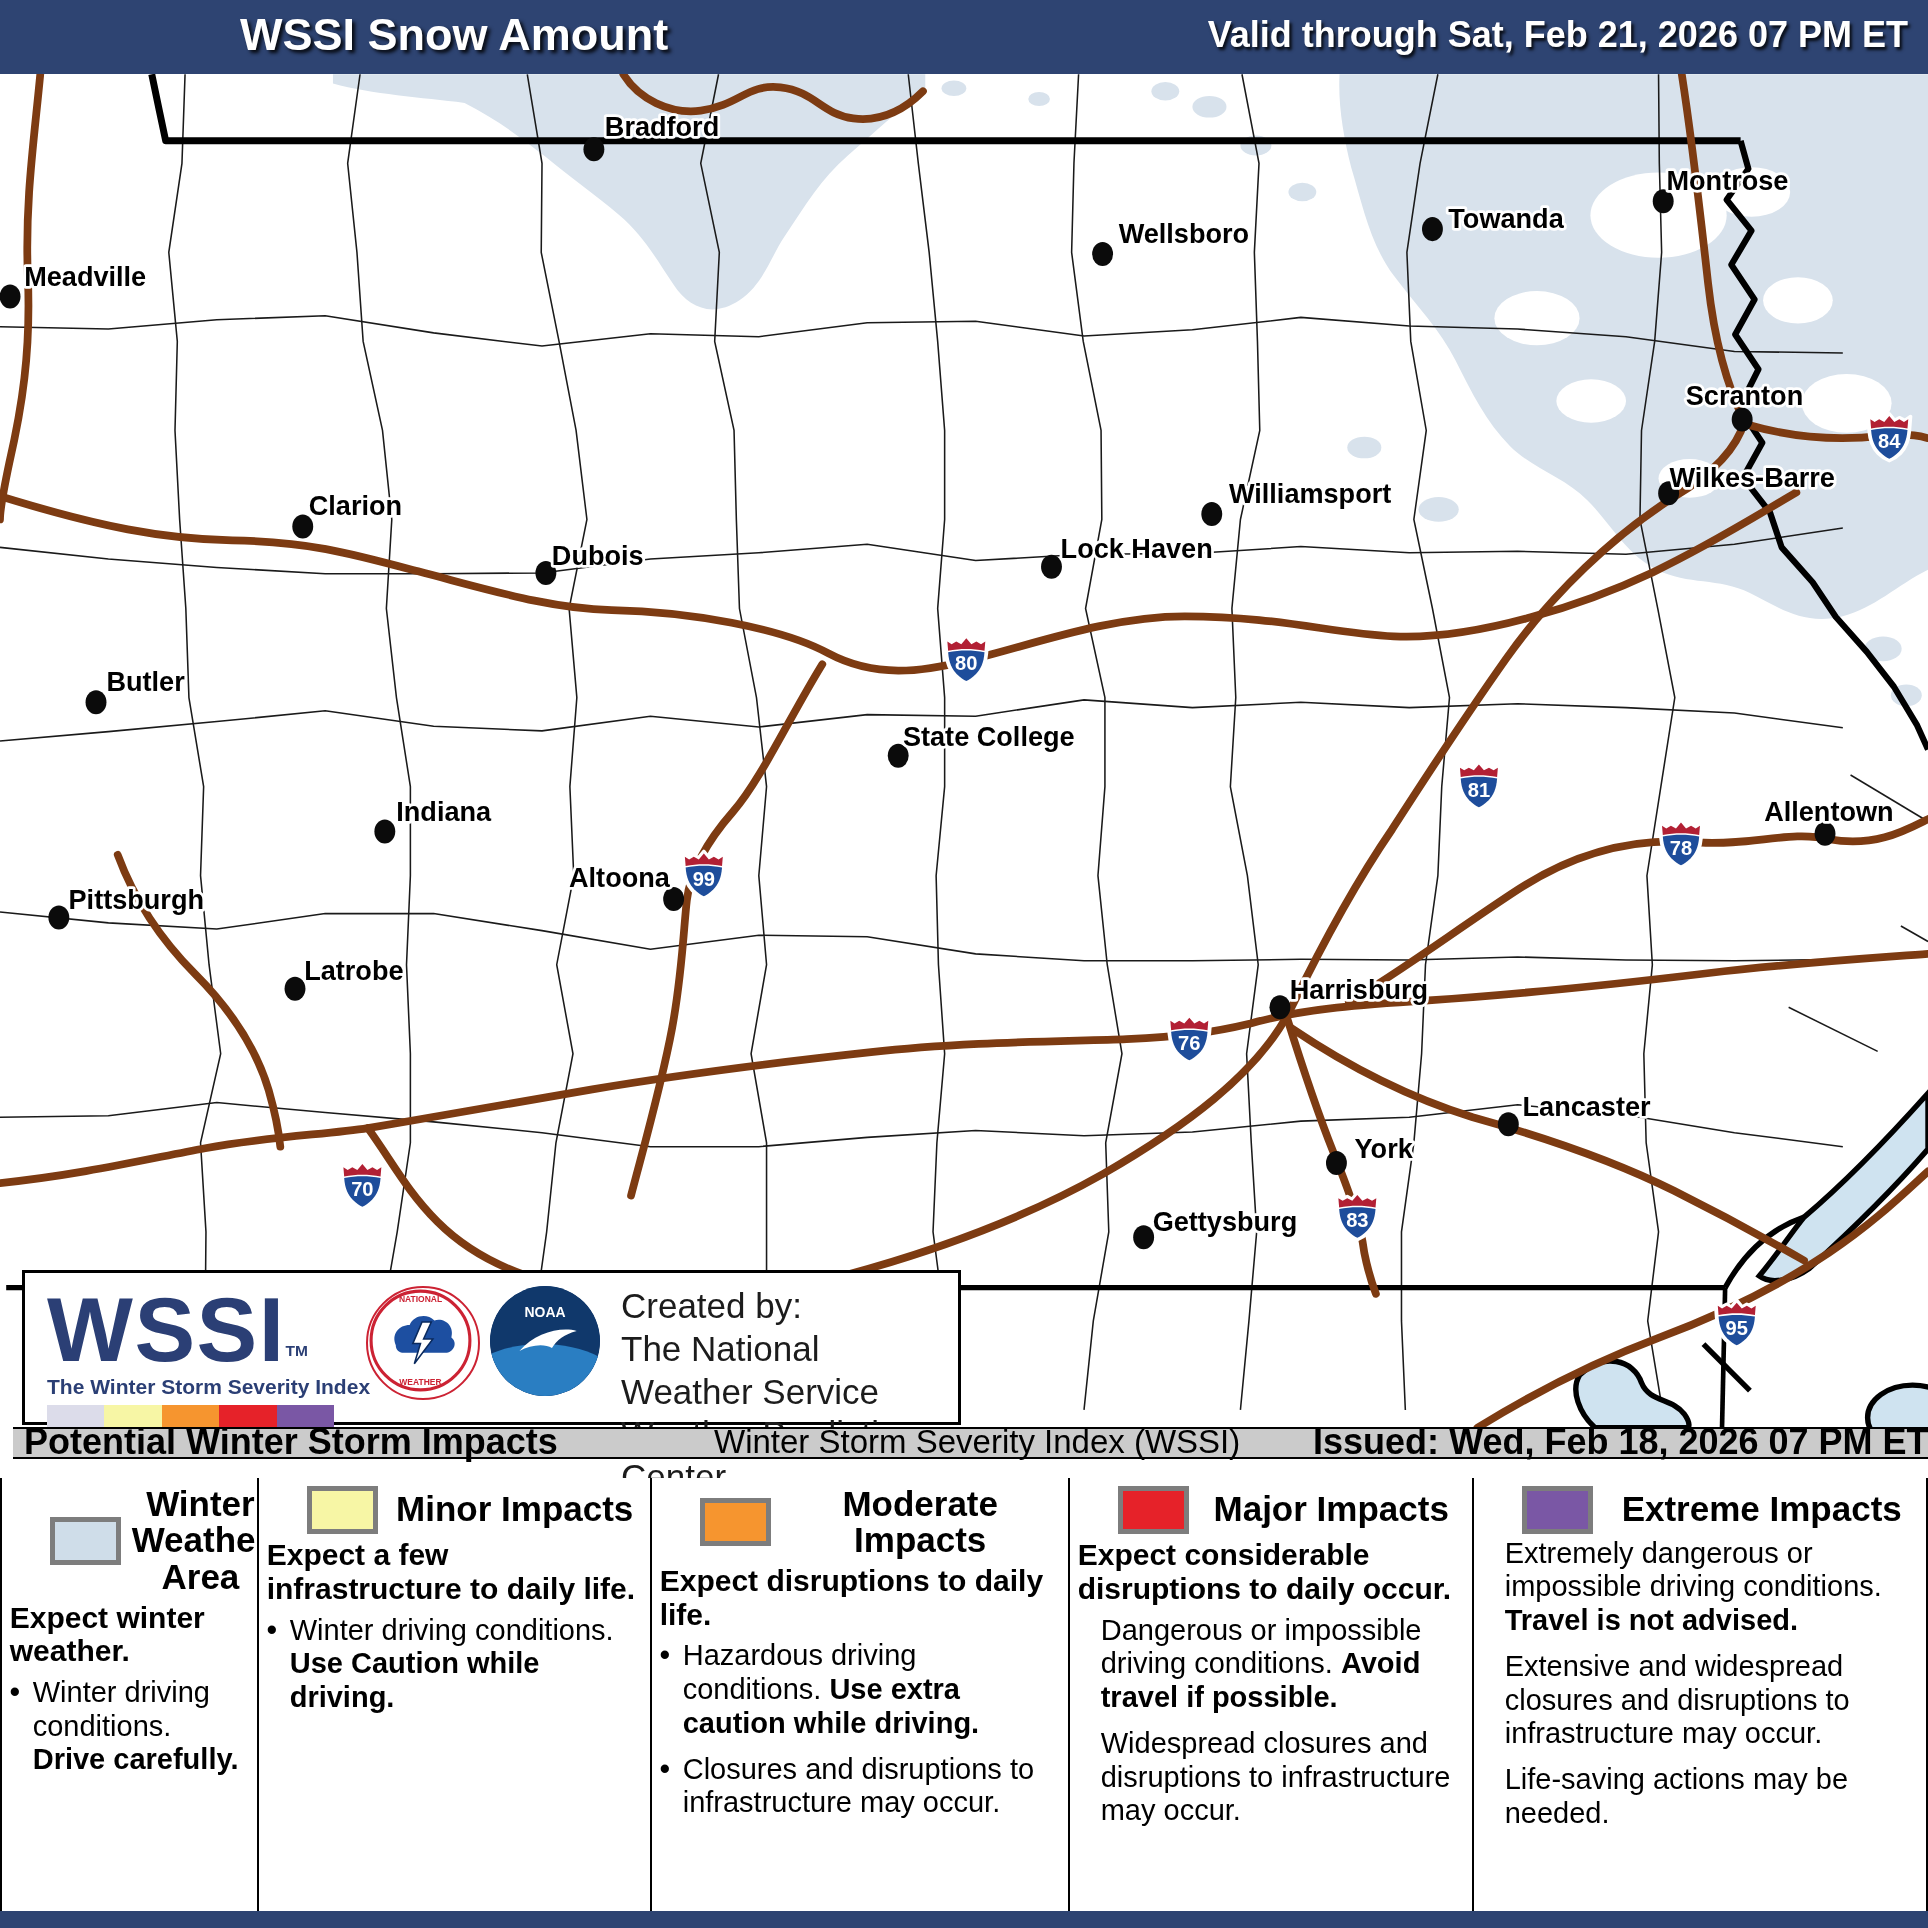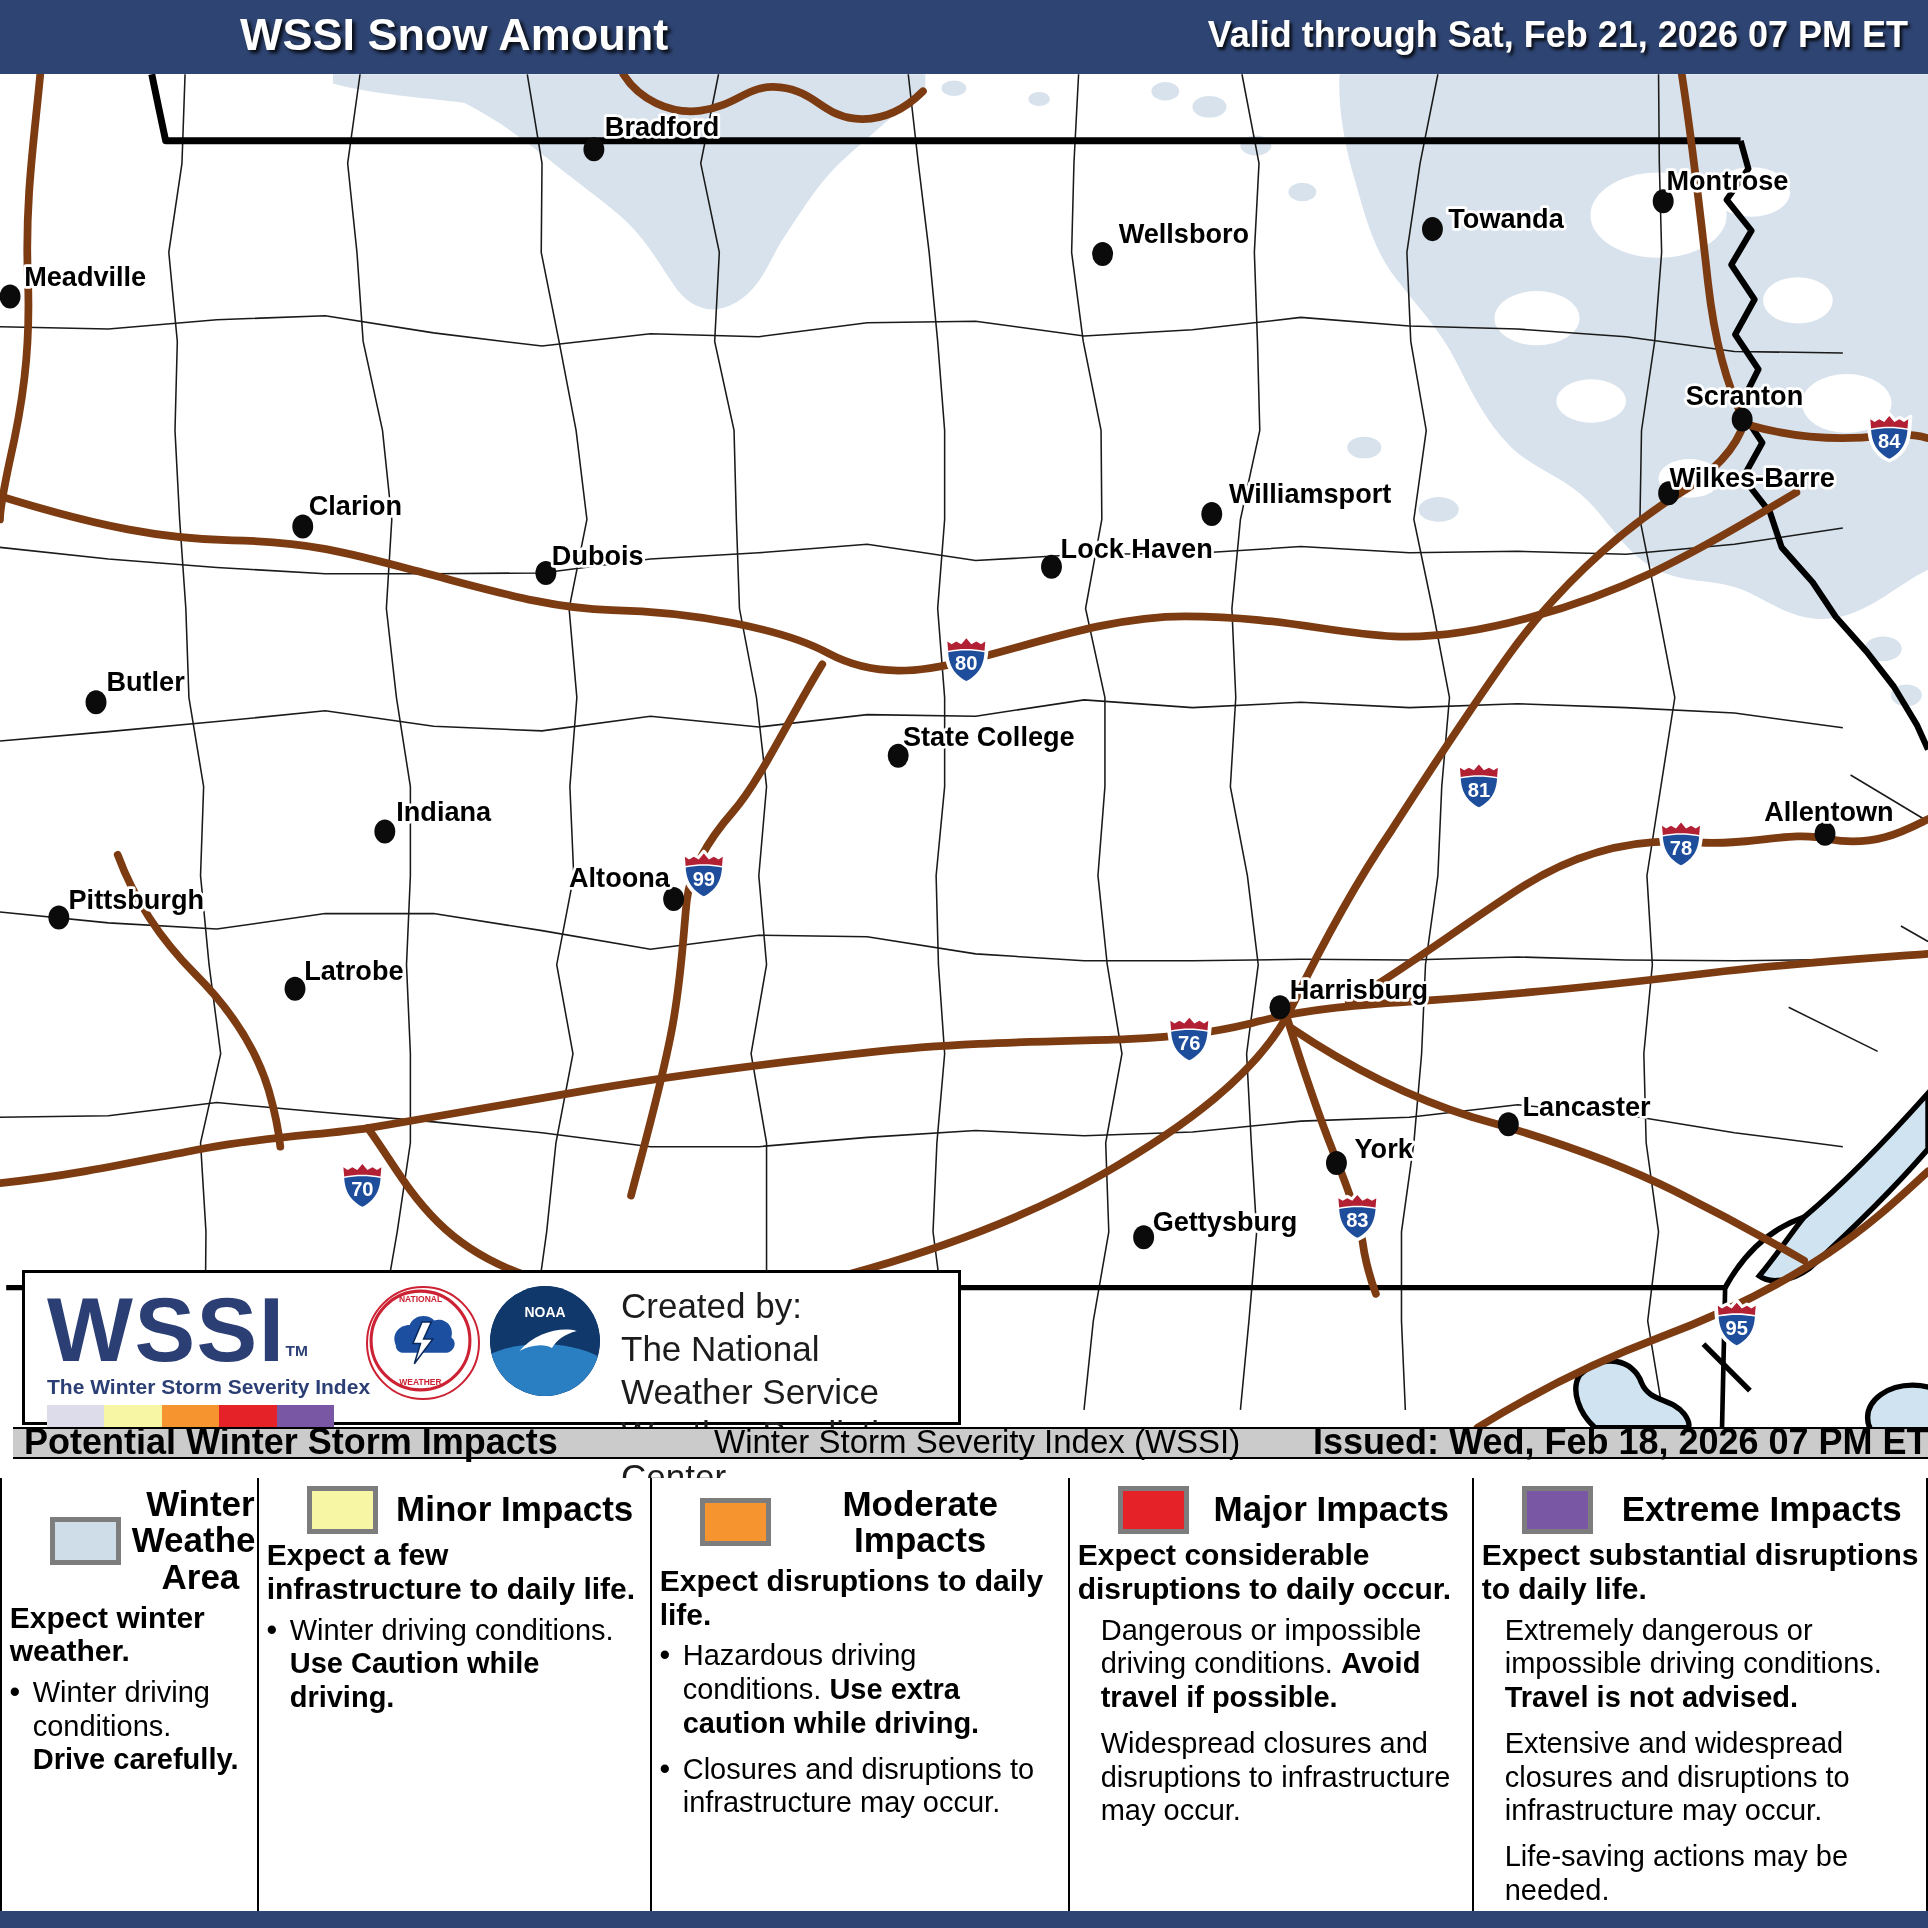--- a/index.html
+++ b/index.html
@@ -403,21 +403,20 @@
       </div>
       <div class="leg-item noglyph">
         <span><span>Widespread closures and disruptions to infrastructure may occur.</span></span>
       </div>
     </div>
     <div class="leg-col">
       <div class="leg-head">
         <div class="leg-swatch" style="background: rgb(122, 87, 165);"></div>
         <div class="leg-title">Extreme Impacts</div>
       </div>
-      <div class="leg-lead">Expect substantial disruptions to daily life.</div>
       <div class="leg-item noglyph">
         <span><span>Extremely dangerous or impossible driving conditions. </span><span class="btxt">Travel is not advised.</span></span>
       </div>
       <div class="leg-item noglyph">
         <span><span>Extensive and widespread closures and disruptions to infrastructure may occur.</span></span>
       </div>
       <div class="leg-item noglyph">
         <span><span>Life-saving actions may be needed.</span></span>
       </div>
     </div>

